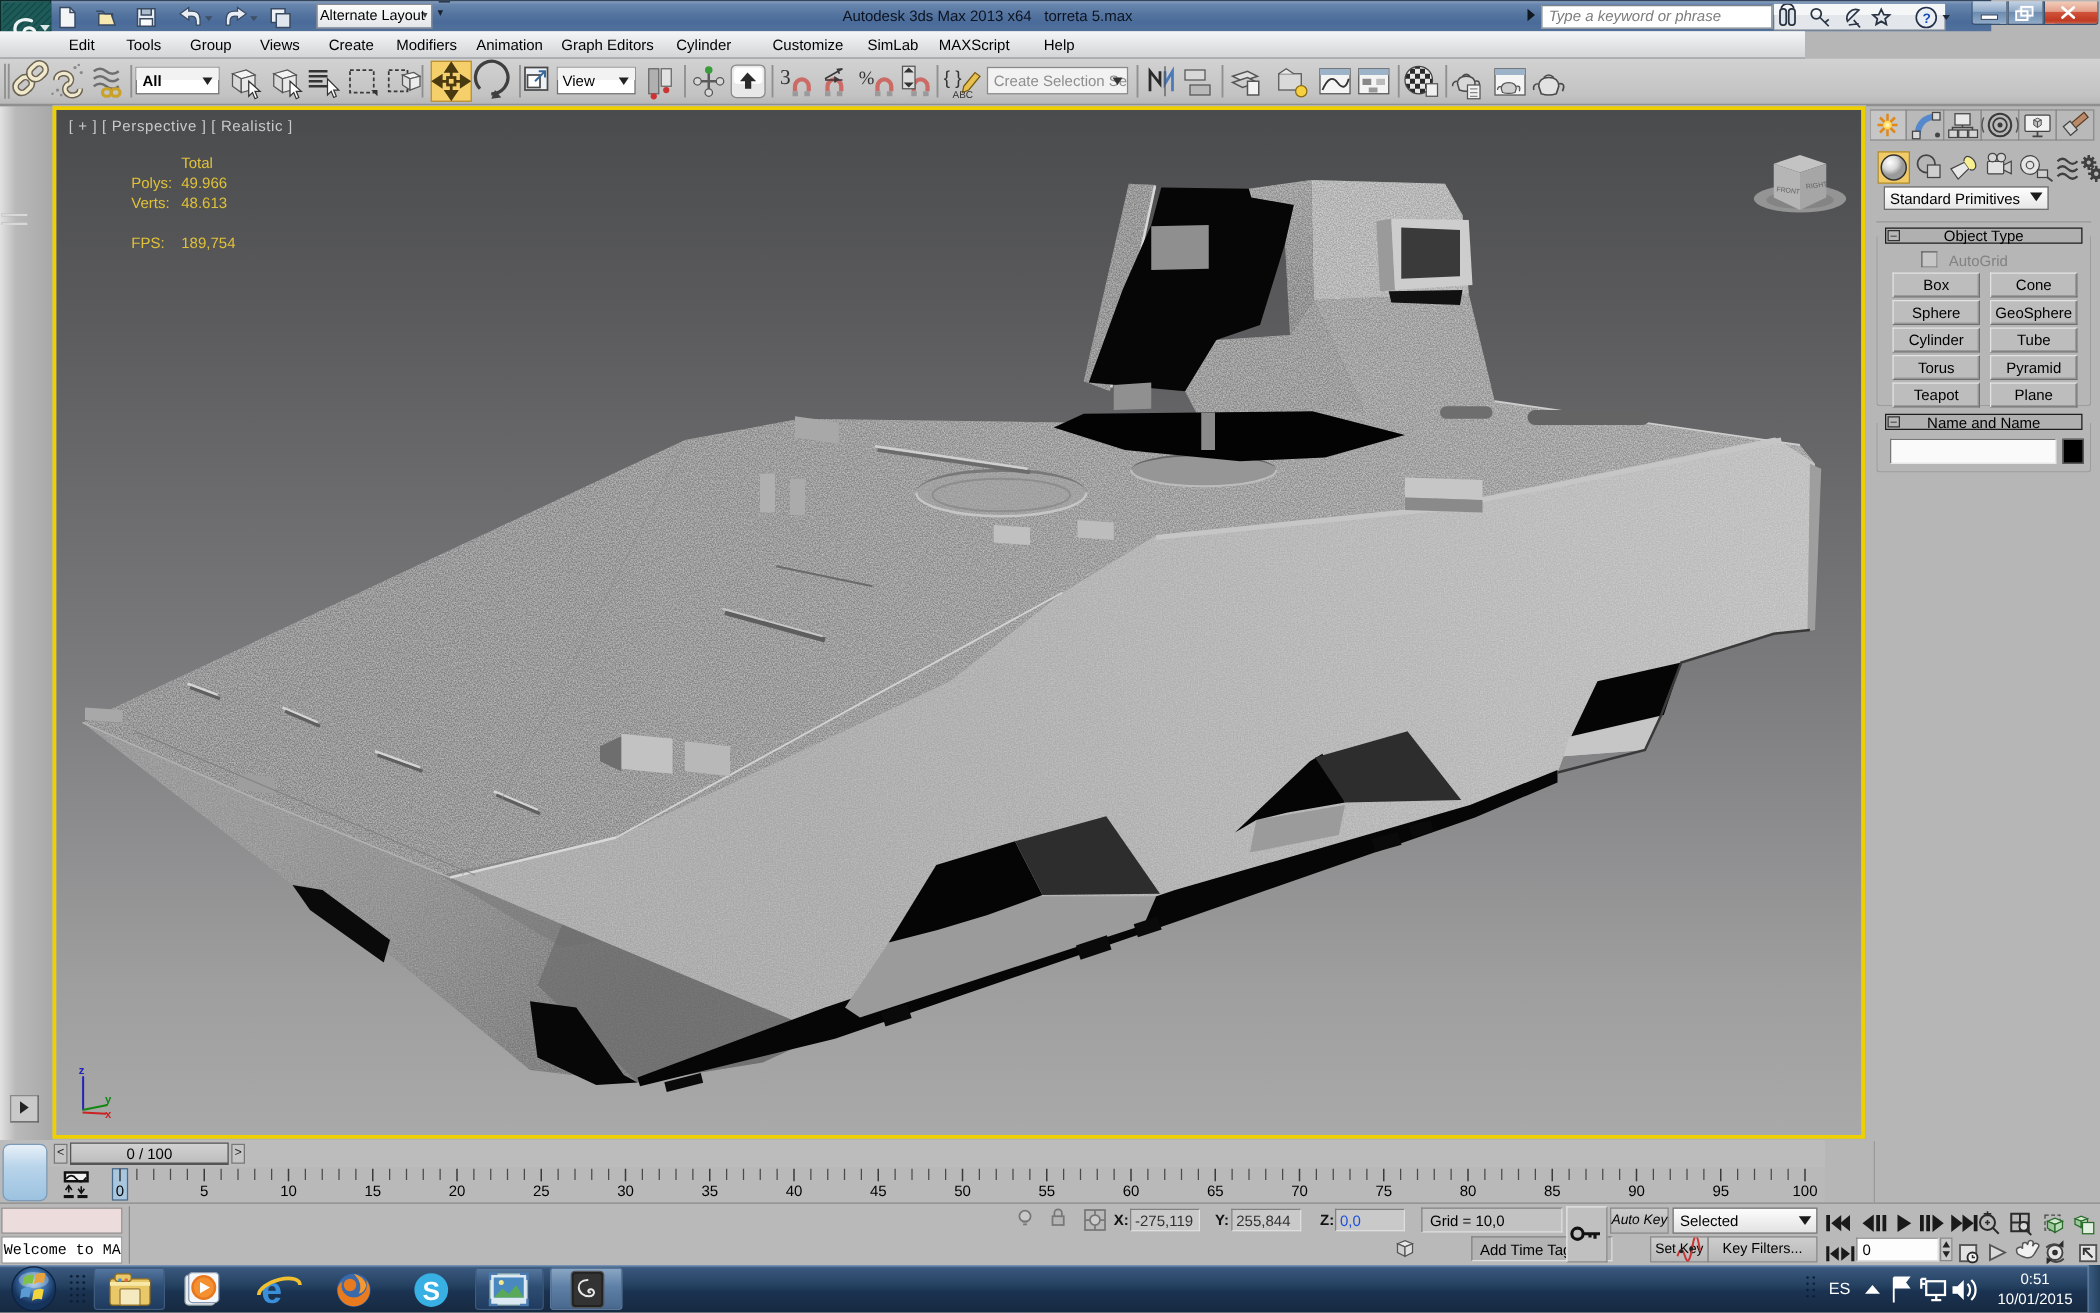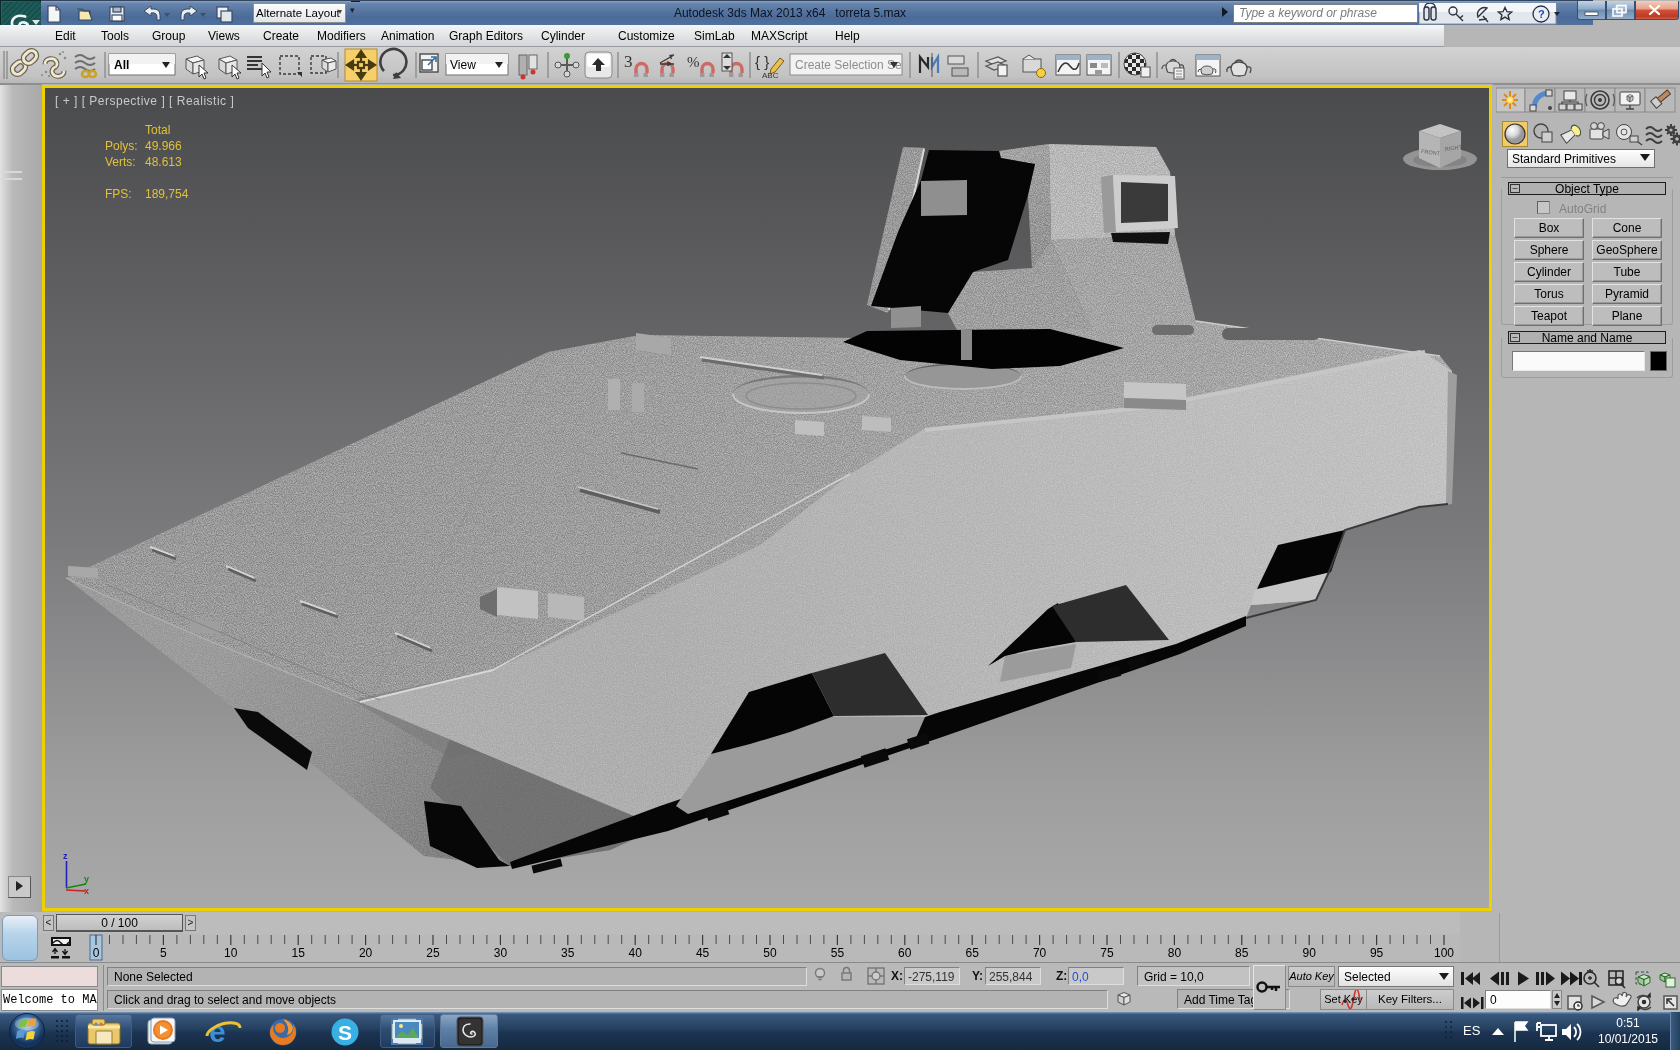--- a/index.html
+++ b/index.html
@@ -632,21 +632,21 @@
           <g stroke="#3f3f3f" stroke-width="2">
             <line x1="181" y1="11.5" x2="181" y2="24.5"></line>
             <line x1="174.5" y1="18" x2="187.5" y2="18"></line>
             <line x1="176.5" y1="13.5" x2="185.5" y2="22.5"></line>
             <line x1="185.5" y1="13.5" x2="176.5" y2="22.5"></line>
           </g>
           <circle cx="181" cy="18" r="1.8" fill="#b6b6b6"></circle>
         </g>
     </svg>
 
-    <div class="abs" style="left:14px;top:64px;width:148px;height:19px;background:linear-gradient(#fefefe,#e6e6e6);border:1px solid #6f6f6f;font-size:12px;color:#000;padding:2px 4px;">Standard Primitives
+    <div class="abs" style="left:14px;top:64px;width:132px;height:19px;background:linear-gradient(#fefefe,#e6e6e6);border:1px solid #6f6f6f;font-size:12px;color:#000;padding:2px 4px;">Standard Primitives
       <span style="position:absolute;right:4px;top:4px;width:0;height:0;border-left:5px solid transparent;border-right:5px solid transparent;border-top:7px solid #1a1a1a;"></span>
     </div>
     <div class="abs" style="left:8px;top:92px;width:172px;border-top:1px solid #989898;"></div>
 
     <div class="rollhdr" style="top:97px;">Object Type</div>
     <div class="abs" style="left:17px;top:99px;width:10px;height:9px;border:1px solid #333;background:#b8b8b8;font-size:9px;line-height:7px;text-align:center;color:#111;">–</div>
     <div class="abs" style="left:8px;top:104px;width:172px;height:136px;border:1px solid #9d9d9d;border-top:none;border-radius:0 0 3px 3px;"></div>
     <div class="abs" style="left:44px;top:116px;width:13px;height:13px;background:#c6c6c6;border:1px solid #8b8b8b;border-top-color:#5f5f5f;border-left-color:#5f5f5f;"></div>
     <div class="abs" style="left:66px;top:117px;font-size:12px;color:#828282;">AutoGrid</div>
     <div class="pbtn" style="left:21px;top:133px;">Box</div>
@@ -808,22 +808,20 @@
           <text x="1444.0" y="23" font-size="12" fill="#000" text-anchor="middle" font-family="Liberation Sans">100</text>
         </svg></div>
   </div>
   <div class="abs" style="left:1499px;top:913px;width:1px;height:49px;background:#9a9a9a;"></div>
   <div id="statusbar">
 
     <div class="abs" style="left:1px;top:3px;width:97px;height:21px;background:#eddcdc;border:1px solid #8a8a8a;"></div>
     <div class="abs" style="left:1px;top:26px;width:97px;height:22px;background:#ffffff;border:1px solid #8a8a8a;font-family:'Liberation Mono',monospace;font-size:12px;color:#000;padding:3px 1px;white-space:nowrap;overflow:hidden;">Welcome to MA</div>
 
     <div class="abs" style="left:103px;top:2px;width:1px;height:46px;background:#8a8a8a;"></div>
-    <div class="sfield" style="left:107px;top:4px;width:700px;height:19px;padding:2px 6px;">None Selected</div>
-    <div class="sfield" style="left:107px;top:27px;width:1001px;height:19px;padding:2px 6px;">Click and drag to select and move objects</div>
     <svg class="abs" style="left:812px;top:2px;" width="100" height="22" viewBox="0 0 100 22">
       <g fill="none" stroke="#777" stroke-width="1.4">
         <circle cx="8" cy="8" r="4.5" fill="#c9c9c9"></circle>
           <path d="M6,12 l4,0 m-3.5,2.5 l3,0"></path>
         <rect x="30" y="8" width="9" height="7" fill="#b5b5b5"></rect>
           <path d="M31.5,8 v-2.5 a3,3 0 0 1 6,0 v2.5"></path>
         <rect x="56" y="3" width="16" height="16" fill="none"></rect>
           <circle cx="64" cy="11" r="4" fill="#ccc"></circle>
           <path d="M64,3 v4 m0,8 v4 m-8,-8 h4 m8,0 h4"></path>
       </g>

